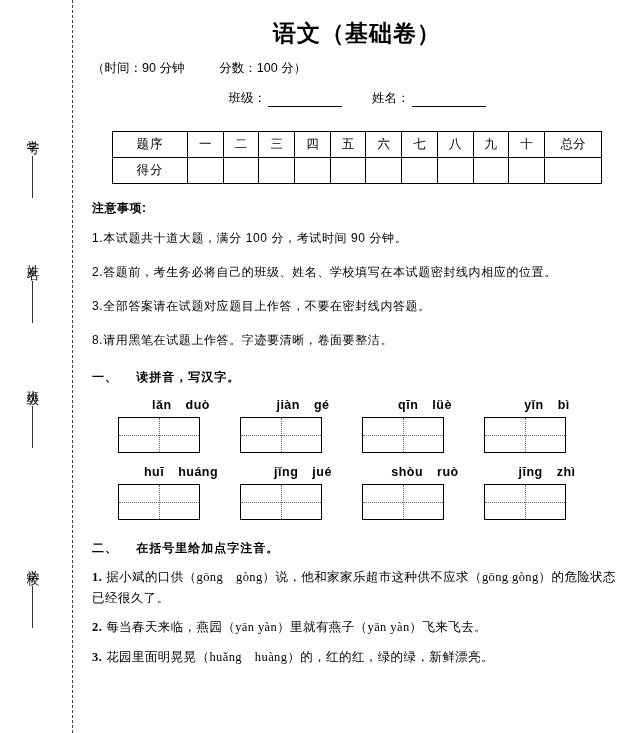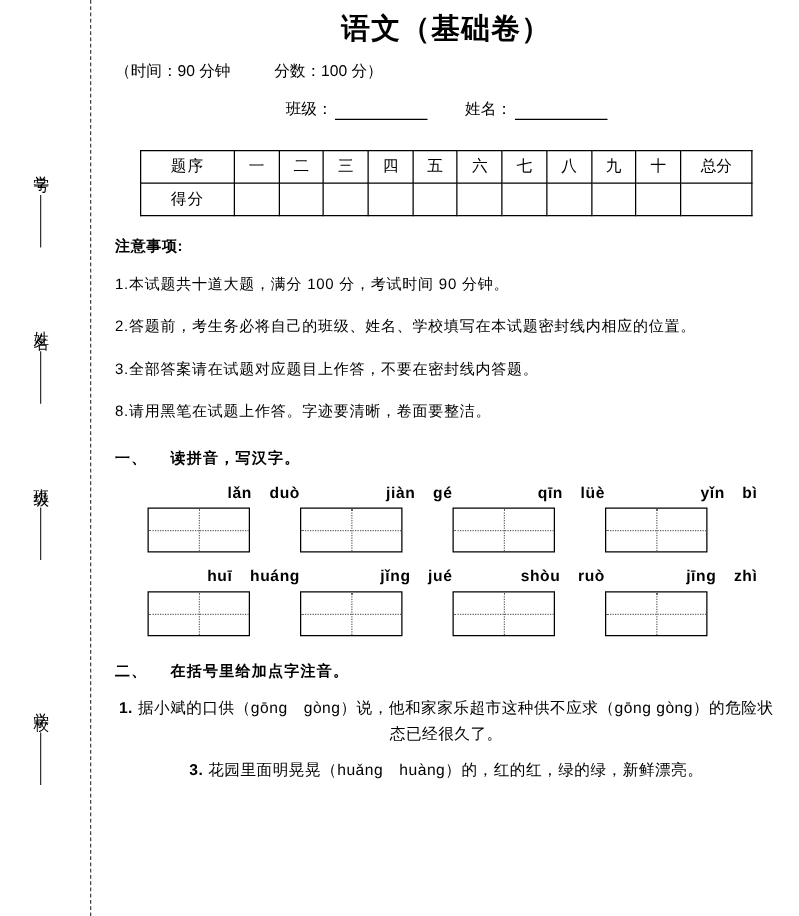--- a/index.html
+++ b/index.html
@@ -55,21 +55,21 @@
     text-orientation: upright;
     font-size: 12.5px;
     letter-spacing: 3px;
     font-family: "Liberation Sans", "DejaVu Sans", sans-serif;
   }
 
   
   .content {
     position: absolute;
     left: 92px;
-    top: 1px;
+    top: 12px;
     width: 530px;
   }
   .doc-title {
     text-align: center;
     font-size: 23px;
     font-weight: bold;
     letter-spacing: 1px;
     margin-top: 6px;
     font-family: "Liberation Serif", "DejaVu Serif", serif;
   }
@@ -147,21 +147,21 @@
     margin-right: 14px;
   }
   
   .pyrow {
     display: flex;
     margin-top: 12px;
     padding-left: 26px;
   }
   .pycell {
     width: 122px;
-    text-align: right;
+    text-align: center;
   }
   .pytext {
     font-size: 12.5px;
     font-family: "Liberation Sans", "DejaVu Sans", sans-serif;
     font-weight: bold;
     letter-spacing: 0.5px;
     padding-left: 4px;
   }
   .pytext .sp {
     display: inline-block;
@@ -194,22 +194,21 @@
     content: "";
     position: absolute;
     top: 50%;
     left: 0;
     right: 0;
     border-top: 1px dotted #666;
   }
   .qlist {
     margin-top: 10px;
     font-size: 12.5px;
-    font-family: Liberation Sans, sans-serif;
-    text-align: center;
+    font-family: Liberation Serif, serif;
   }
   .qitem {
     margin-top: 9px;
     line-height: 1.65;
     letter-spacing: 0.4px;
   }
   .qnum {
     font-weight: bold;
     margin-right: 4px;
   }
@@ -371,18 +370,21 @@
     <div class="section-h">
       <span class="num">二、</span>
       <span>在括号里给加点字注音。</span>
     </div>
 
     <div class="qlist">
       <div class="qitem">
         <span class="qnum">1.</span><span>据小斌的口供（gōng　gòng）说，他和家家乐超市这种供不应求（gōng gòng）的危险状态已经很久了。</span>
       </div>
       <div class="qitem">
+        <span class="qnum">2.</span><span>每当春天来临，燕园（yān yàn）里就有燕子（yān yàn）飞来飞去。</span>
+      </div>
+      <div class="qitem">
         <span class="qnum">3.</span><span>花园里面明晃晃（huǎng　huàng）的，红的红，绿的绿，新鲜漂亮。</span>
       </div>
     </div>
 
   </div>
 </div>
 
 </body></html>

